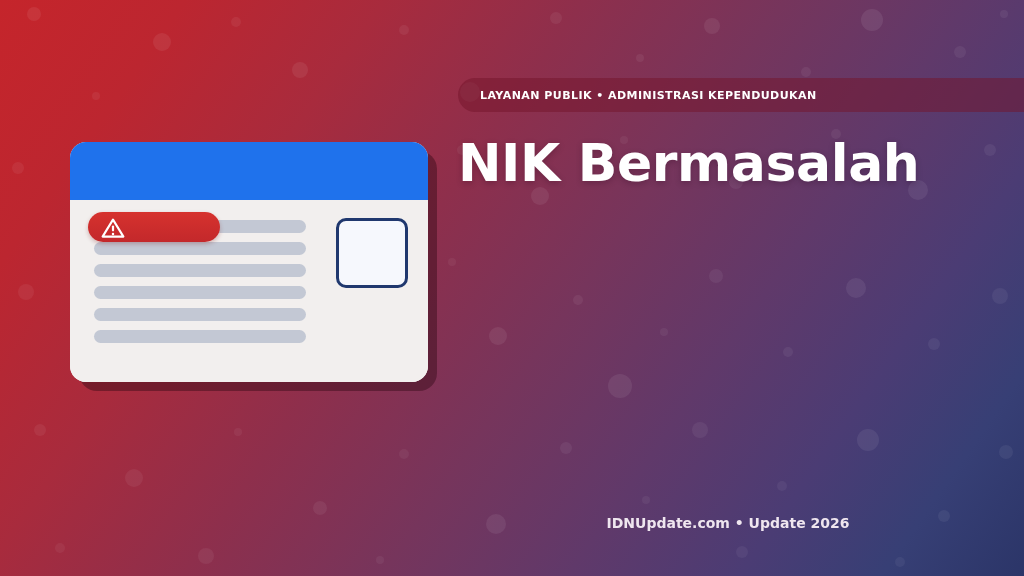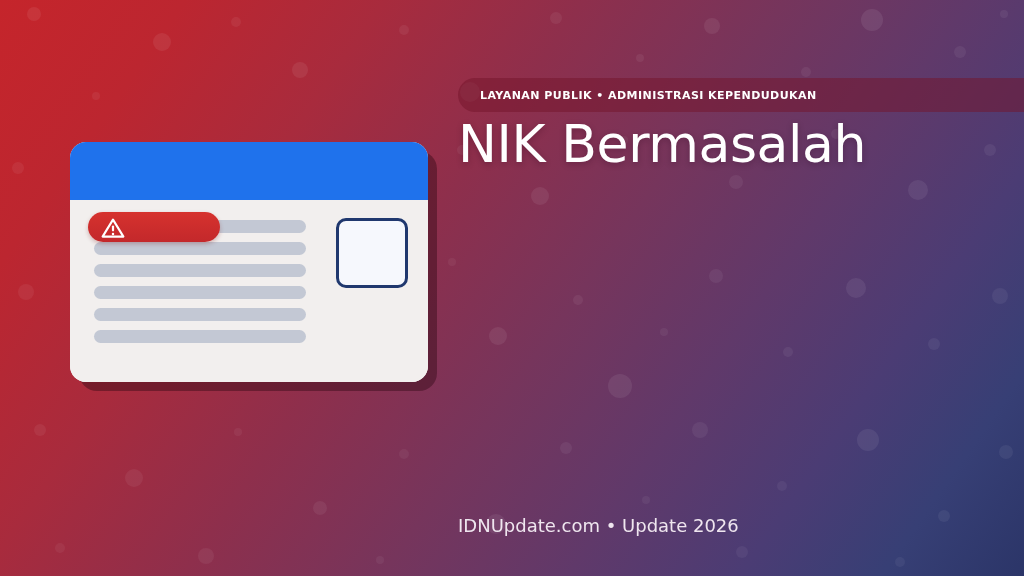--- a/index.html
+++ b/index.html
@@ -134,26 +134,26 @@
   .eyebrow span {
     color: #ffffff;
     font-size: 11px;
     font-weight: bold;
     letter-spacing: 0.45px;
   }
 
   .headline {
     position: absolute;
     left: 458px;
-    top: 117px;
+    top: 136px;
     width: 530px;
     color: #ffffff;
     font-size: 52px;
     line-height: 55px;
-    font-weight: normal;
+    font-weight: bold;
     letter-spacing: -0.4px;
     text-shadow: 0 2px 6px rgba(40, 8, 30, .28);
   }
   .headline .l2 { display: block; }
 
   .sub {
     position: absolute;
     left: 458px;
     top: 255px;
     width: 560px;
@@ -161,23 +161,24 @@
     font-size: 19.5px;
     line-height: 29px;
   }
   .sub .s2 { display: block; }
 
   .footer {
     position: absolute;
     left: 458px;
     top: 515px;
     width: 540px;
+    text-align: center;
     color: #efe6ef;
-    font-size: 18px;
-    font-weight: normal;
+    font-size: 14px;
+    font-weight: bold;
   }
 </style>
 </head>
 <body>
 
 <div class="stage">
 
   <div class="dots">
       <div class="dot" style="left: 27px; top: 7px; width: 14px; height: 14px; opacity: 0.07;"></div>
       <div class="dot" style="left: 153px; top: 33px; width: 18px; height: 18px; opacity: 0.07;"></div>

